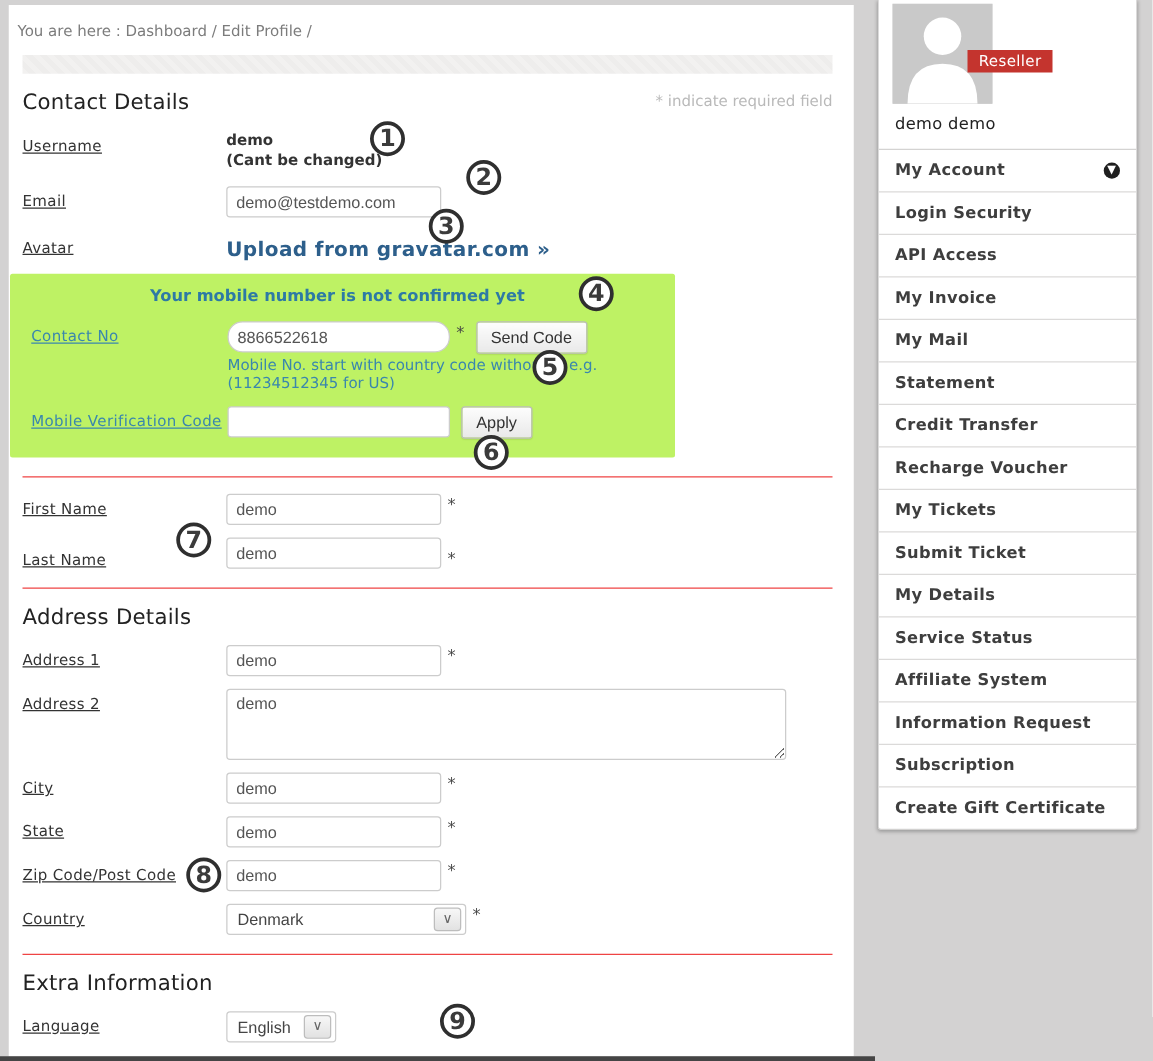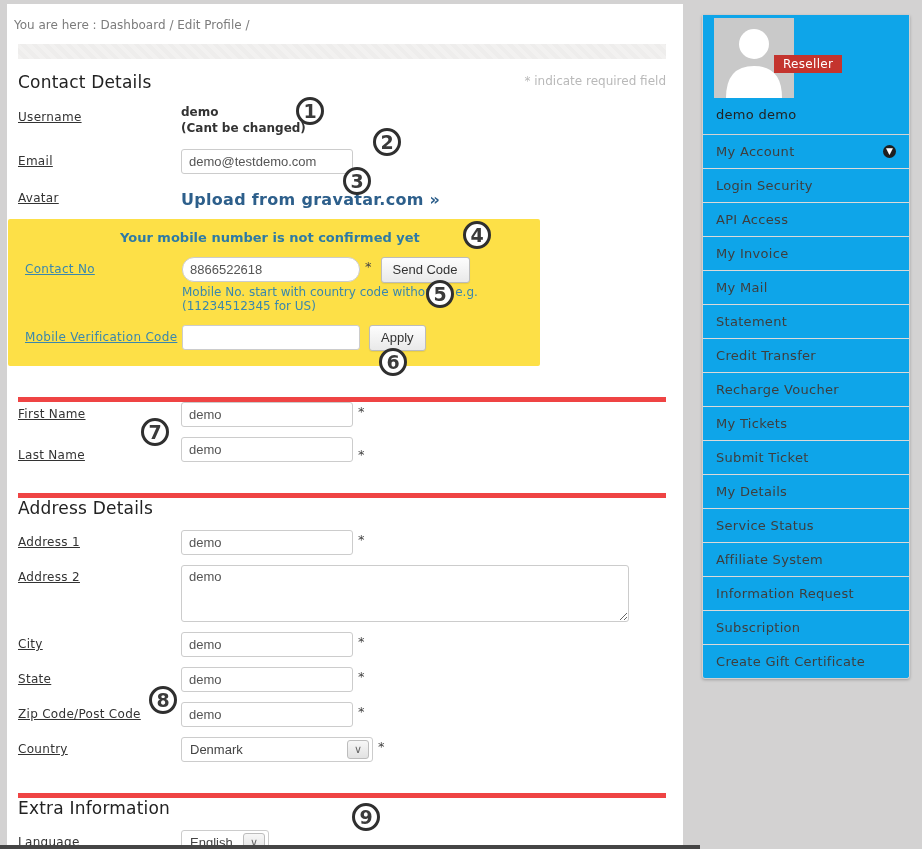--- a/index.html
+++ b/index.html
@@ -46,29 +46,29 @@
 
   .btn {
     display: inline-block; font-size: 13px; color: #333; text-align: center;
     background: linear-gradient(#fdfdfd,#e9e9e9); border: 1px solid #bcbcbc;
     border-radius: 3px; padding: 4px 11px; cursor: pointer; line-height: 16px;
     box-shadow: 0 1px 1px rgba(0,0,0,.08);
   }
 
   
   .info-box {
-    margin: 10px 0 0 -10px; width: 532px; background: #fde047; border-radius: 2px;
+    margin: 10px 0 0 -10px; width: 532px; background: #bef264; border-radius: 2px;
     padding: 11px 0 15px 17px; color: #3a87ad;
   }
   .info-box .title { font-size: 13px; font-weight: bold; color: #2d7aa5; margin: 0 0 12px 95px; }
   .info-box .flabel { color: #3a87ad; width: 157px; flex: 0 0 157px; }
   .info-box .hint { font-size: 12px; color: #3a87ad; margin: 2px 0 12px 157px; }
   .info-box .btn { margin-left: 9px; }
 
-  .hr-top { border-top: 5px solid #ef4444; margin-top: 31px; padding-top: 0; }
+  .hr-top { border-top: 1px solid #ef4444; margin-top: 15px; padding-top: 13px; }
   .hr-top h2 { margin-bottom: 12px; }
 
   
   .select {
     display: inline-flex; align-items: center; justify-content: space-between;
     border: 1px solid #cccccc; border-radius: 3px; background: #fff;
     height: 25px; width: 192px; padding: 0 3px 0 8px;
     font-family: "Liberation Sans", sans-serif; font-size: 13px; color: #444;
     cursor: pointer;
   }
@@ -82,36 +82,36 @@
   
   .toggle { display: flex; width: 62px; height: 24px; border: 1px solid #9f9f9f; border-radius: 4px; overflow: hidden; cursor: pointer; }
   .toggle .seg-on {
     width: 40px; background: linear-gradient(#7fa8dd,#4f7fc6); color: #fff;
     font-size: 11px; font-weight: bold; text-align: center; line-height: 22px;
   }
   .toggle .seg-handle { flex: 1; background: linear-gradient(#fbfbfb,#dcdcdc); border-left: 1px solid #aaa; }
 
   
   .sidebar {
-    position: absolute; left: 702px; top: 15px; width: 208px;
-    background: #0ea5e9; border: 1px solid #d2d1d0; border-top: none;
+    position: absolute; left: 702px; top: 0; width: 208px;
+    background: #ffffff; border: 1px solid #d2d1d0; border-top: none;
     border-radius: 0 0 3px 3px; box-shadow: 0 1px 3px rgba(0,0,0,.25);
   }
   .profile { padding: 3px 0 12px 11px; position: relative; }
   .avatar { width: 80px; height: 80px; background: #c9c9c9; display: block; }
   .res-badge {
     position: absolute; left: 71px; top: 40px; background: #c4342e; color: #fff;
     font-size: 12px; padding: 2px 9px; letter-spacing: .3px;
   }
   .profile-name { margin: 9px 0 0 2px; font-size: 13px; color: #222; letter-spacing: .3px; }
   .menu { border-top: 1px solid #d4d3d2; }
   .menu-item {
     padding: 9px 13px; font-size: 13px; color: #3e3e3e; letter-spacing: .3px;
     border-top: 1px solid #dbdad9; cursor: pointer; display: flex;
-    align-items: center; justify-content: space-between;
+    align-items: center; justify-content: space-between; font-weight: bold;
   }
   .menu-item:first-child { border-top: none; }
   .acct-icon {
     width: 13px; height: 13px; border-radius: 50%; background: #1f1f1f;
     color: #fff; font-size: 9px; line-height: 13px; text-align: center; display: inline-block;
   }
 
   
   .ann {
     position: absolute; width: 28px; height: 28px; border: 3px solid #2f2f2f;

